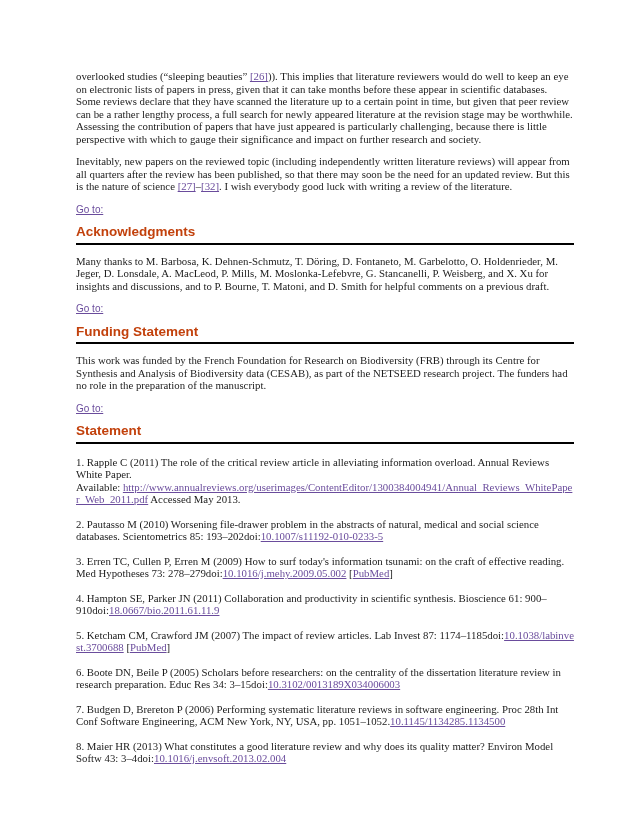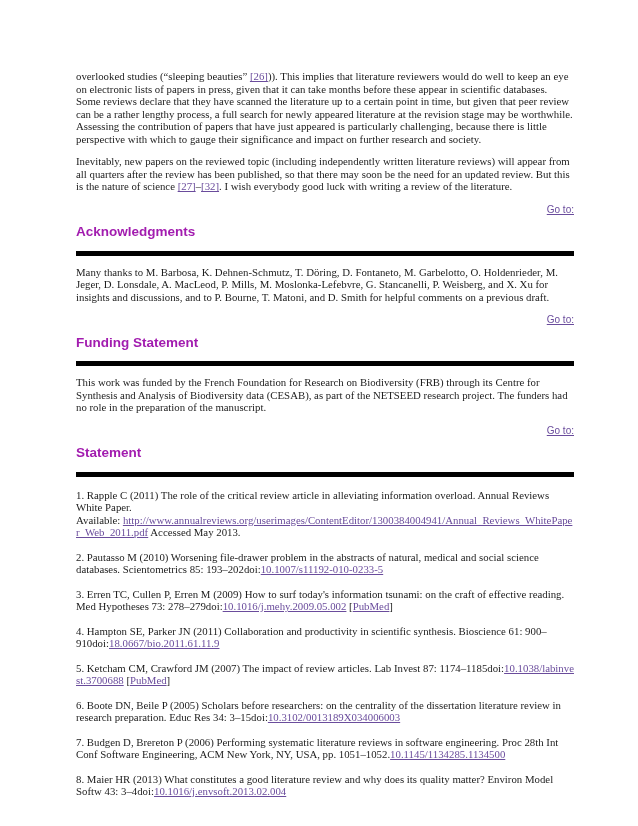--- a/index.html
+++ b/index.html
@@ -9,37 +9,37 @@
     background: #ffffff;
     box-sizing: border-box;
     padding: 70px 64px 40px 76px;
     font-family: "Liberation Serif", serif;
     font-size: 10.8px;
     line-height: 12.5px;
     color: #1c1c1c;
   }
   .para { margin: 0 0 10px 0; }
   .goto-row {
-    text-align: right;
+    text-align: left;
     margin: 4px 0 8px 0;
   }
   .goto-link {
     font-family: "Liberation Sans", sans-serif;
     font-size: 10px;
     color: #6A4C9C;
     text-decoration: underline;
     cursor: pointer;
   }
   .section-heading {
     font-family: "Liberation Sans", sans-serif;
     font-weight: bold;
     font-size: 13.5px;
-    color: #a21caf;
-    border-bottom: 5px solid #000000;
-    padding-bottom: 12px;
+    color: #c2410c;
+    border-bottom: 2px solid #000000;
+    padding-bottom: 4px;
     margin: 10px 0 10px 0;
   }
   .ref-list .ref-item { margin: 12px 0 11px 0; }
   a.inline-link {
     color: #6A4C9C;
     text-decoration: underline;
     cursor: pointer;
     word-break: break-all;
   }
 </style>

